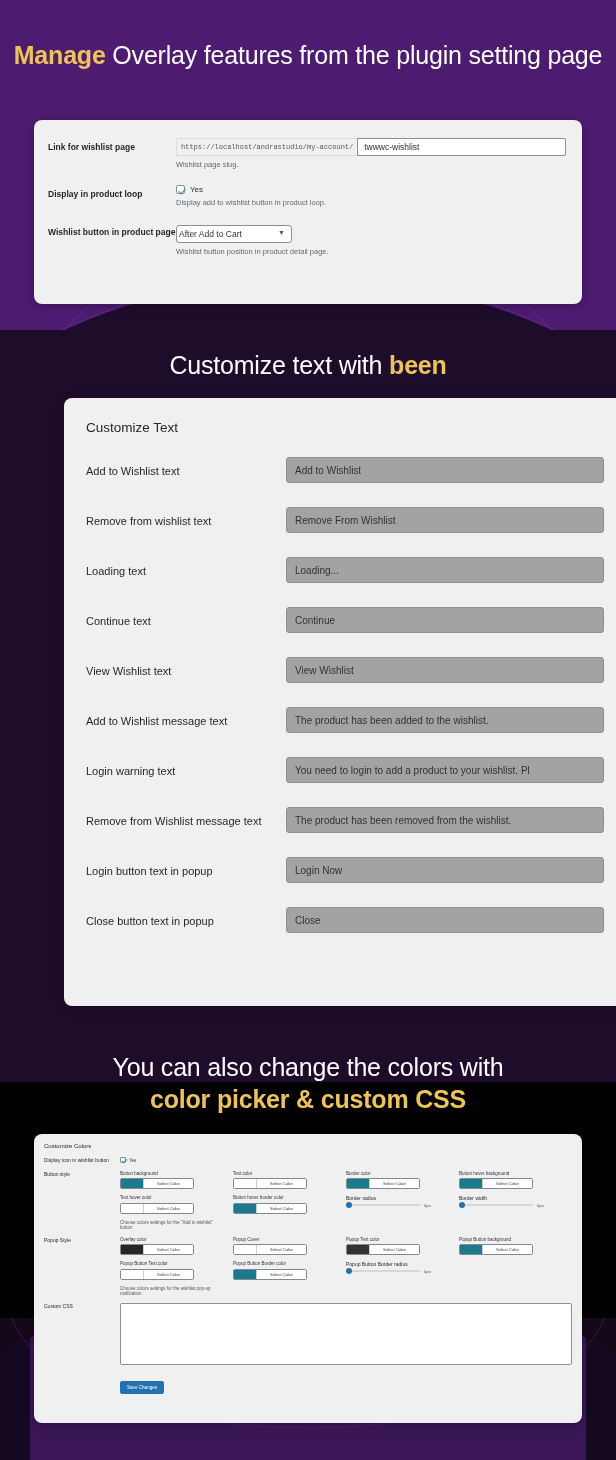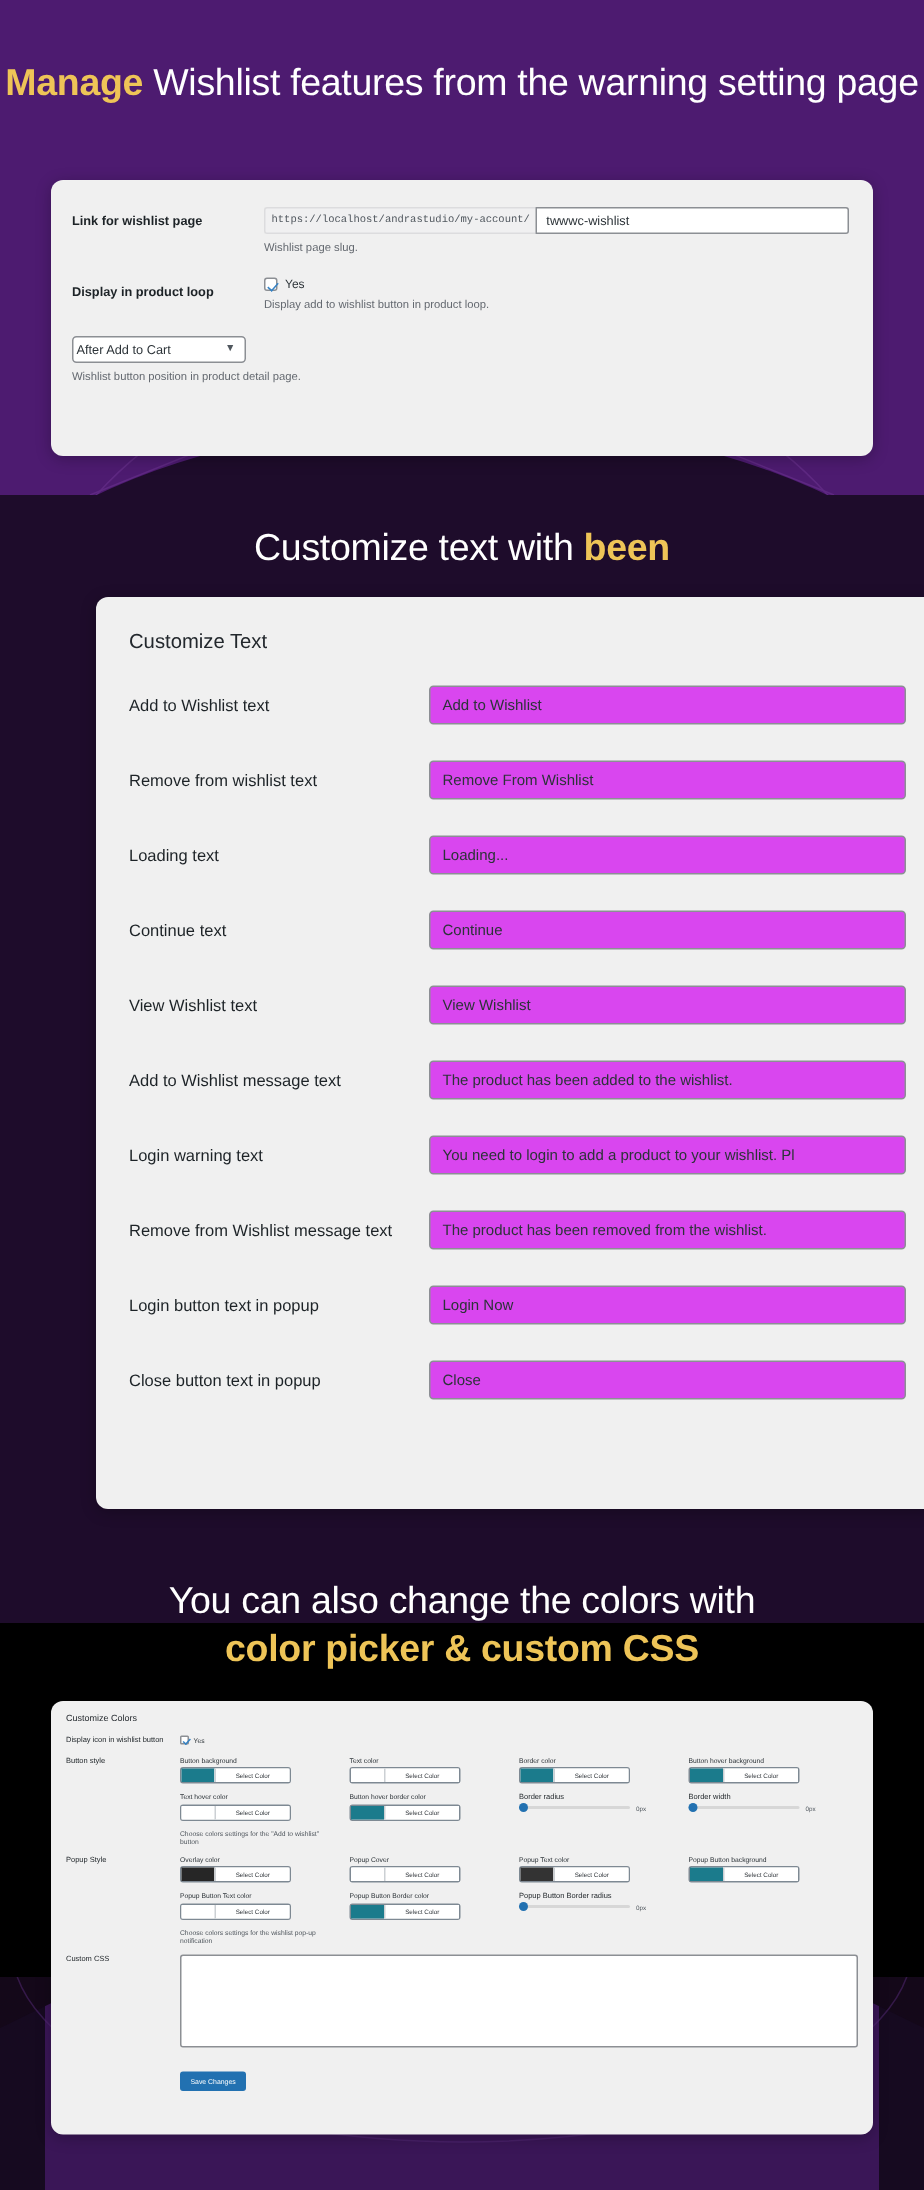--- a/index.html
+++ b/index.html
@@ -137,21 +137,21 @@
     padding: 22px 0 0 22px;
   }
   .p2 .rows { padding: 22px 20px 0 22px; }
   .p2 .row { display: flex; align-items: flex-start; margin-bottom: 24px; }
   .p2 .lbl {
     width: 200px; flex: 0 0 200px; font-size: 11px; color: #1d2327;
     line-height: 1.5; padding-top: 6px;
   }
   .p2 .txt {
     flex: 1; height: 26px; border: 1px solid #8c8f94; border-radius: 3px;
-    background: #d946ef; font-size: 10px; color: #2c3338; padding: 0 8px;
+    background: #a3a3a3; font-size: 10px; color: #2c3338; padding: 0 8px;
     font-family: "Liberation Sans", sans-serif;
     display: flex; align-items: center; overflow: hidden; white-space: nowrap;
   }
 
   
   .p3 { padding: 9px 10px 0 10px; font-size: 5px; color: #1d2327; }
   .p3 .title { font-size: 6px; color: #23282d; margin-bottom: 8px; }
   .p3 .row { display: flex; margin-bottom: 7px; }
   .p3 .lbl { width: 76px; flex: 0 0 76px; font-size: 5px; color: #1d2327; line-height:1.4; }
   .p3 .fields { flex: 1; }
@@ -216,21 +216,21 @@
         <ellipse cx="308" cy="470" rx="230" ry="195"></ellipse>
         <ellipse cx="308" cy="470" rx="160" ry="150"></ellipse>
         <line x1="308" y1="230" x2="60" y2="330"></line>
         <line x1="308" y1="230" x2="556" y2="330"></line>
       </g>
     </svg>
     <div class="hero-curve"></div>
   </div>
 
   <h1 class="heading h1">
-    <span class="gold">Manage</span><span> Wishlist features from the warning setting page</span>
+    <span class="gold">Manage</span><span> Overlay features from the plugin setting page</span>
   </h1>
 
   <div class="panel panel-1 p1">
 
     <div class="row">
       <div class="lbl">Link for wishlist page</div>
       <div class="fld">
         <div class="permalink">
           <span class="prefix">https://localhost/andrastudio/my-account/</span>
           <input class="slug-input" type="text" value="twwwc-wishlist" style="">
@@ -244,20 +244,21 @@
       <div class="fld">
         <div class="cbrow">
           <span class="cbox"></span>
           <span class="cblabel">Yes</span>
         </div>
         <div class="help">Display add to wishlist button in product loop.</div>
       </div>
     </div>
 
     <div class="row">
+      <div class="lbl">Wishlist button in product page</div>
       <div class="fld">
         <span class="selwrap">
           <span class="selectbox" style="display:inline-block">After Add to Cart</span>
           <span class="caret">▼</span>
         </span>
         <div class="help">Wishlist button position in product detail page.</div>
       </div>
     </div>
   </div>
 

